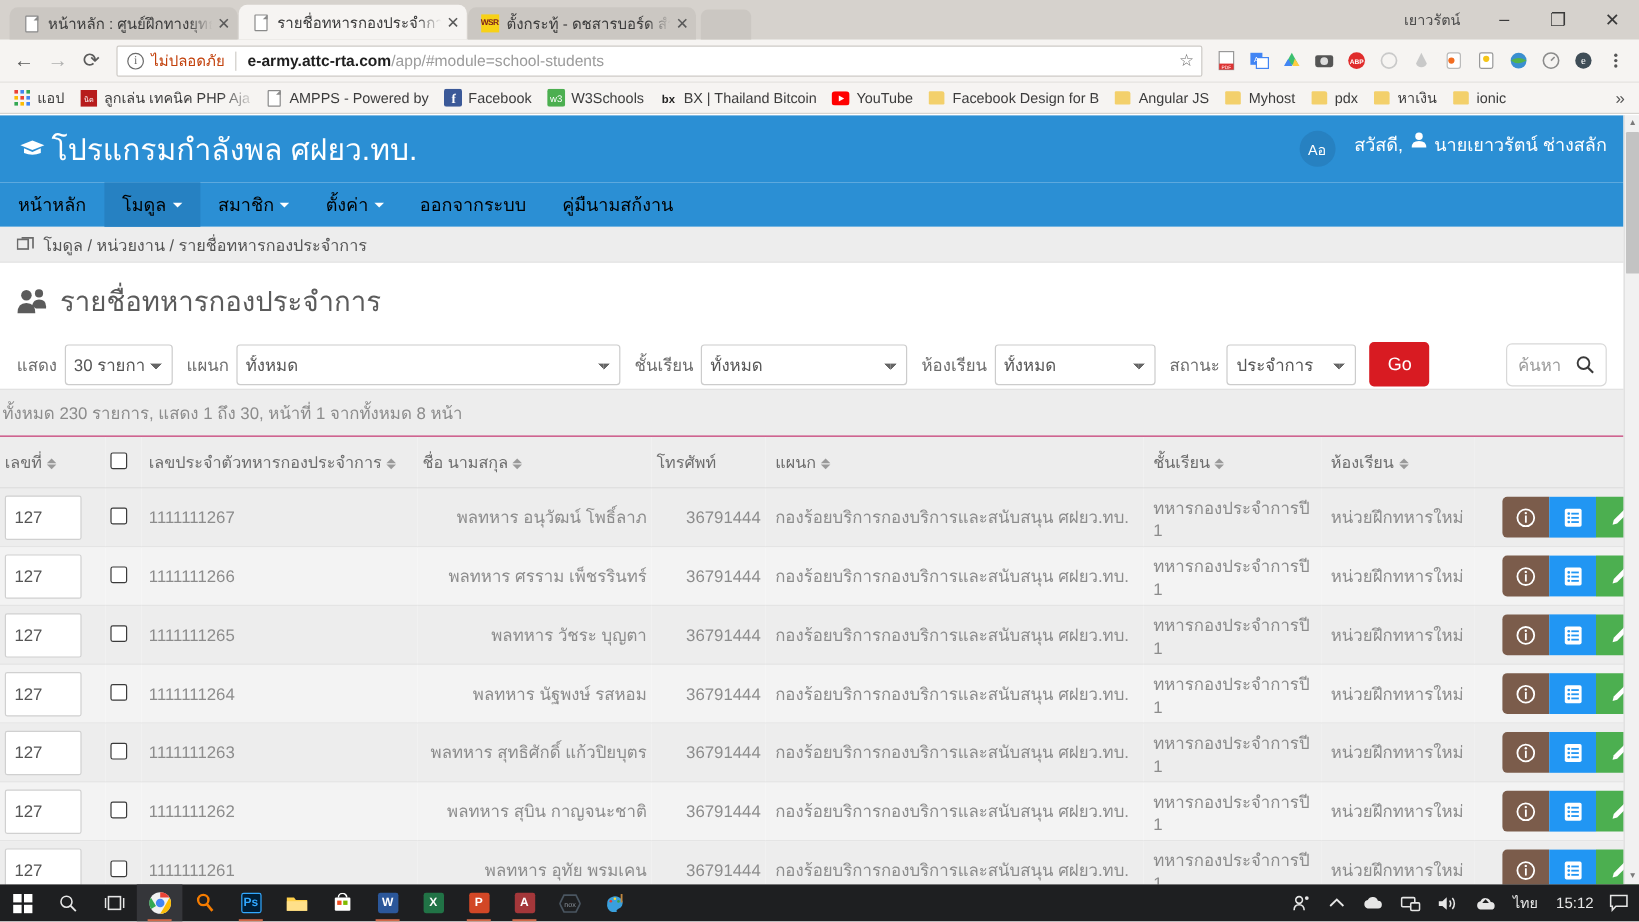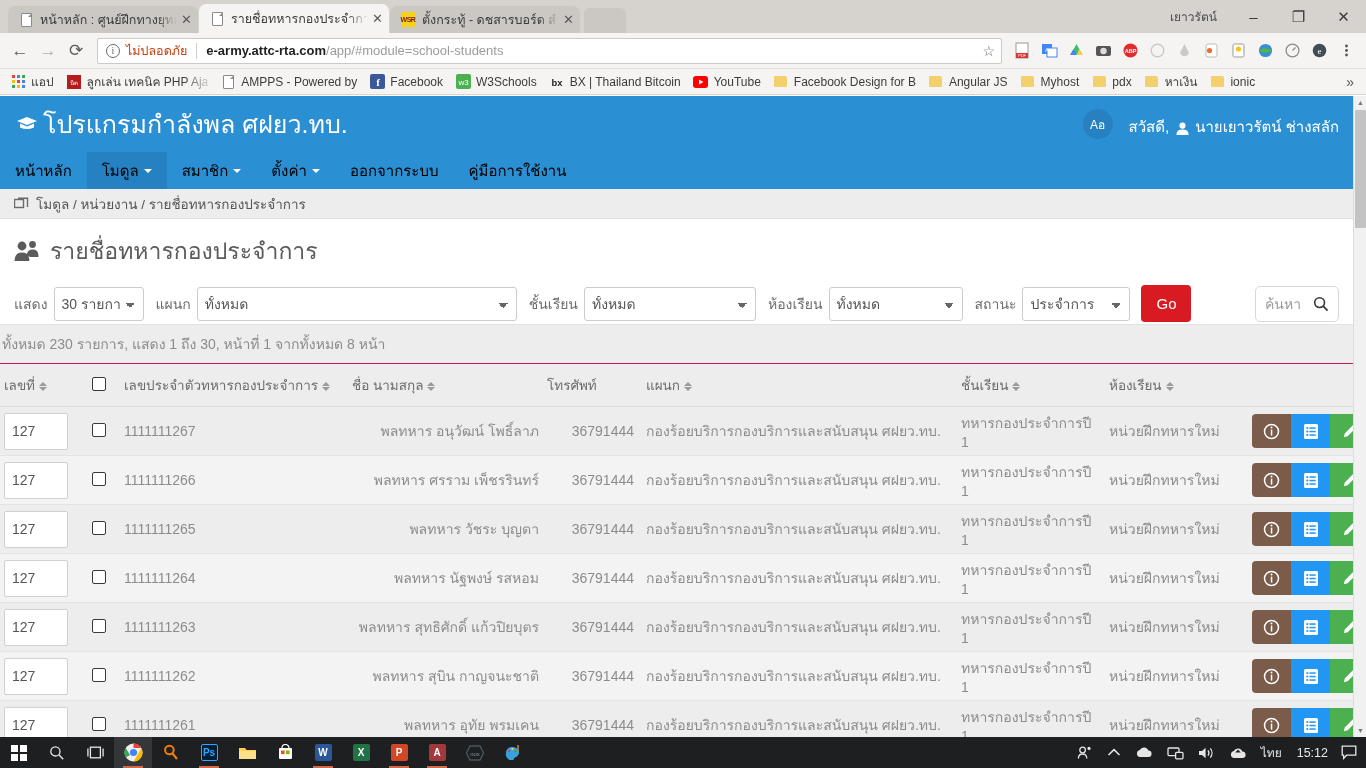--- a/index.html
+++ b/index.html
@@ -115,21 +115,21 @@
     background: #fff; overflow: hidden;
   }
   .pagescroll { width: 1353px; height: 460px; position: relative; }
 
   .apphead {
     height: 56px; background: #2b8fd4; display: flex; align-items: center;
     padding: 0 14px; justify-content: space-between;
   }
   .brand { display: flex; align-items: center; color: #fff; font-size: 25px; }
   .brand .logo { margin-right: 3px; display: flex; align-items: center; }
-  .userbox { display: flex; align-items: flex-end; color: #fff; font-size: 15px; }
+  .userbox { display: flex; align-items: flex-start; color: #fff; font-size: 15px; }
   .avatar {
     width: 30px; height: 30px; border-radius: 50%; background: #2781c1;
     display: flex; align-items: center; justify-content: center;
     font-size: 12px; color: #fff; margin-right: 16px;
   }
   .userbox .uico { margin: 0 5px 0 6px; }
 
   .mainnav { height: 37px; background: #2b8fd4; display: flex; align-items: stretch; }
   .mi {
     display: flex; align-items: center; padding: 0 15px;
@@ -552,21 +552,21 @@
             <i class="caret"></i>
           </span>
         <span class="mi">
             <span>ตั้งค่า</span>
             <i class="caret"></i>
           </span>
         <span class="mi">
             <span>ออกจากระบบ</span>
           </span>
         <span class="mi">
-            <span>คู่มือการใช้งาน</span>
+            <span>คู่มืนามสก้งาน</span>
           </span>
       </div>
 
       <div class="crumbbar">
         <span class="cico">
           <svg width="15" height="14" viewBox="0 0 15 14">
               <rect x="0.5" y="2.5" width="9" height="8" fill="none" stroke="#6b6b6b" stroke-width="1.4"></rect>
               <path d="M4 1.2 H13.5 V10" fill="none" stroke="#6b6b6b" stroke-width="1.4"></path>
             </svg>
         </span>

